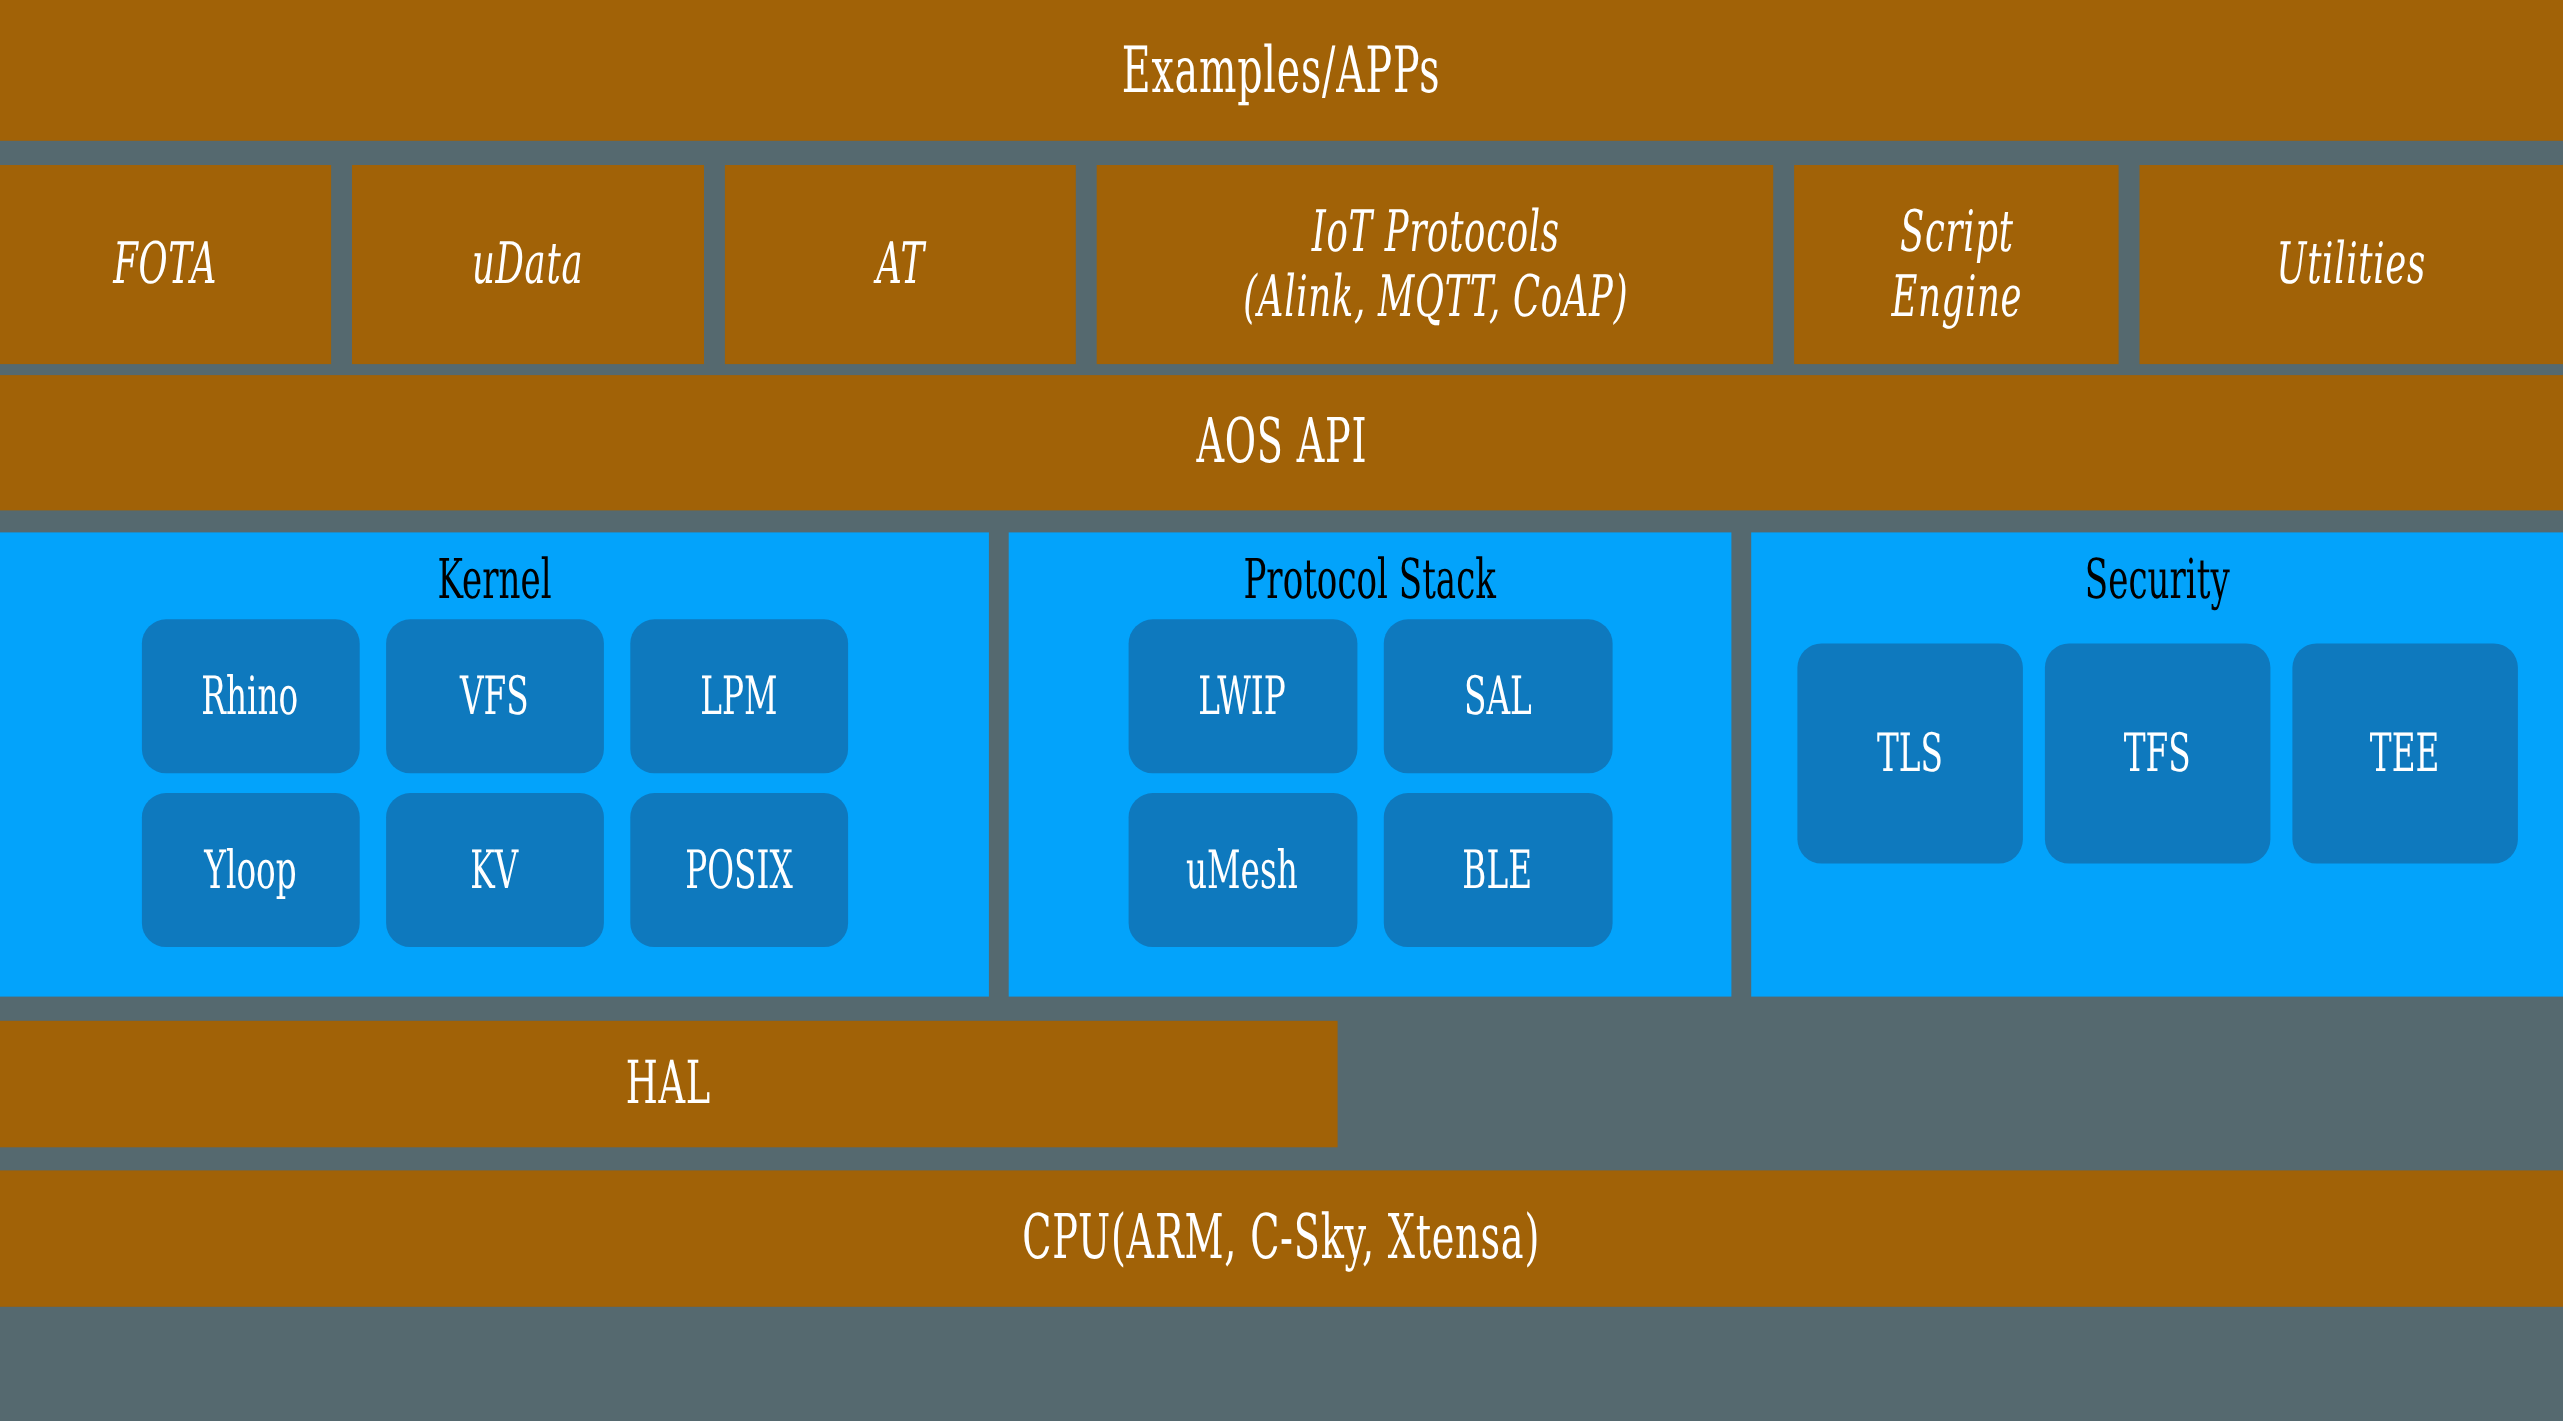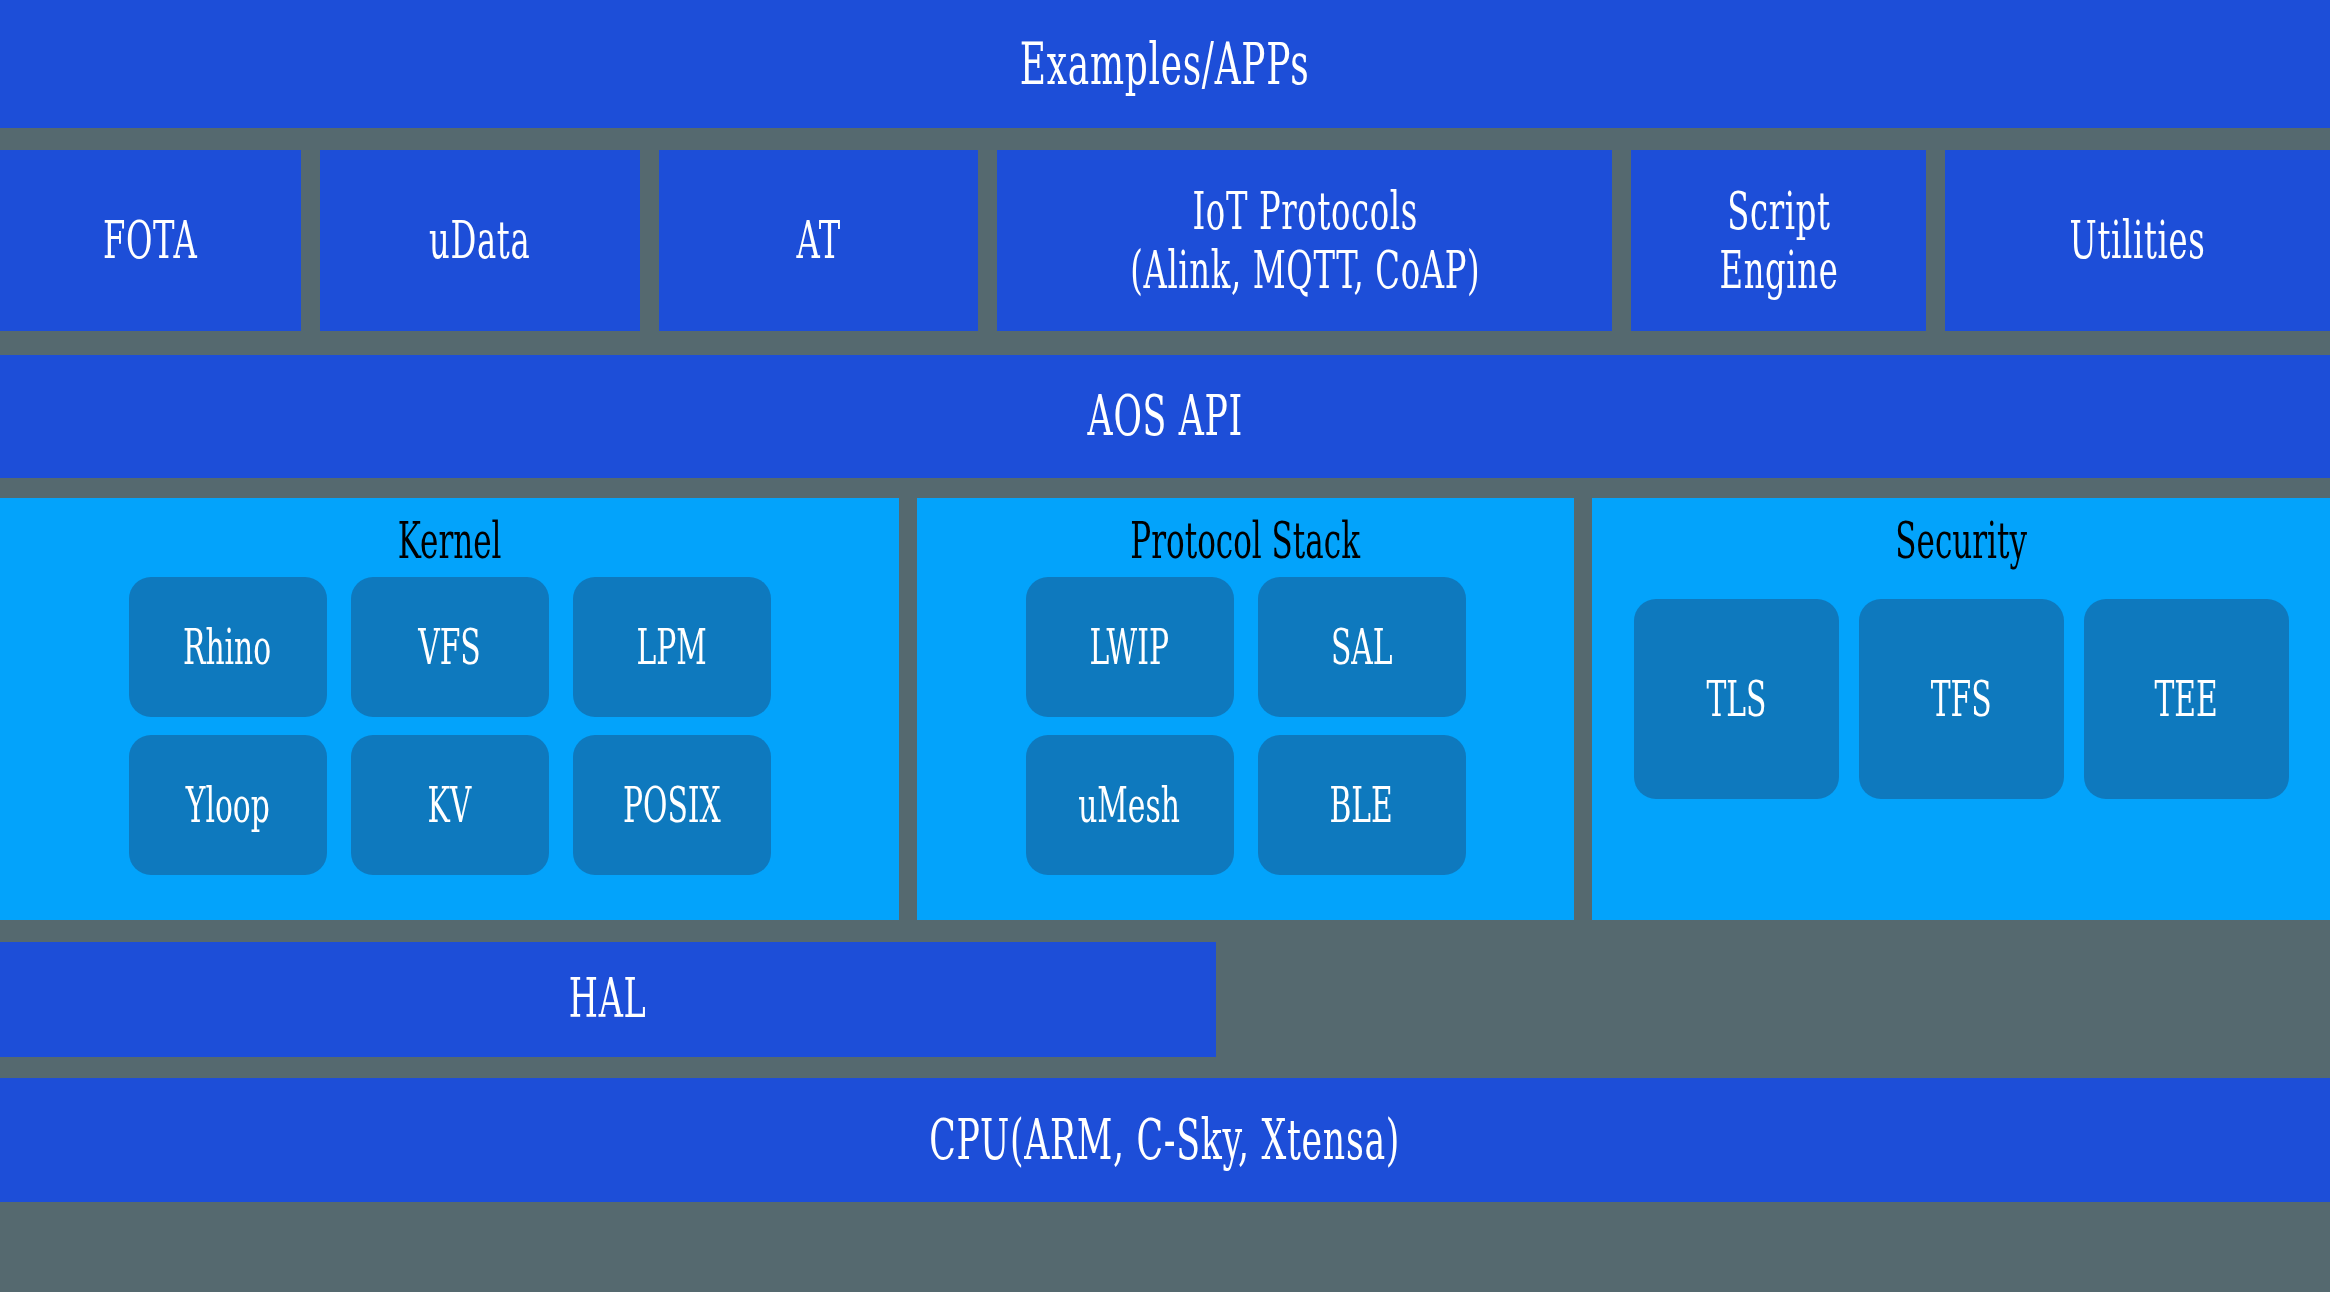--- a/index.html
+++ b/index.html
@@ -18,21 +18,21 @@
     width: 2330px;
     height: 1292px;
     background: #55696f;
     box-sizing: border-box;
     display: flex;
     flex-direction: column;
   }
 
   
   .blk {
-    background: #1d4ed8;
+    background: #a16207;
     color: #ffffff;
     display: flex;
     align-items: center;
     justify-content: center;
     text-align: center;
     box-sizing: border-box;
     line-height: 1.12;
   }
   .blk-label {
     display: block;
@@ -52,21 +52,22 @@
   
   .row-apps {
     height: 128px;
     margin-bottom: 22px;
   }
   .row-apps .blk { width: 100%; height: 100%; font-size: 58px; }
 
   
   .row-modules {
     height: 181px;
-    margin-bottom: 24px;
+    margin-bottom: 10px;
+    font-style: italic;
   }
   .row-modules .blk {
     height: 100%;
     font-size: 52px;
     margin-right: 19px;
   }
   .row-modules .blk:last-child { margin-right: 0; }
   .m-fota      { width: 306px; }
   .m-udata     { width: 325px; }
   .m-at        { width: 325px; }

